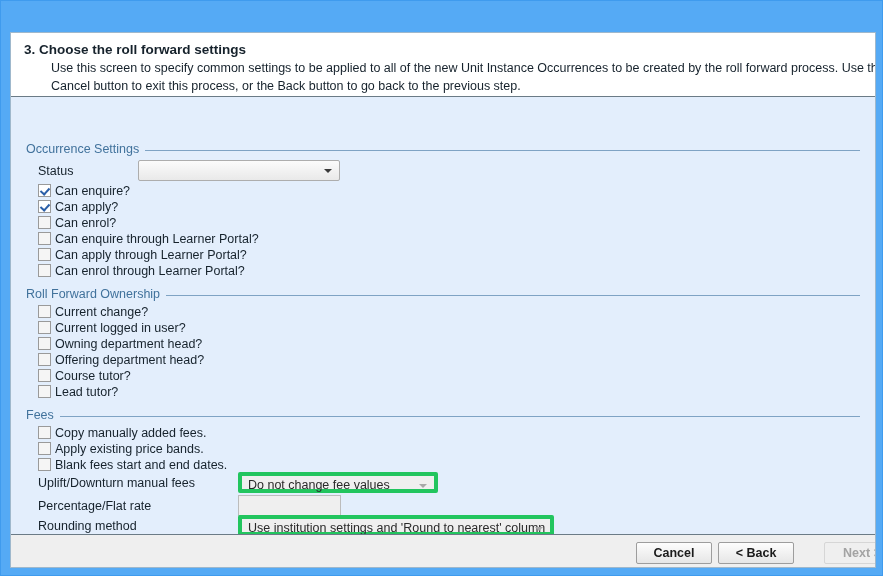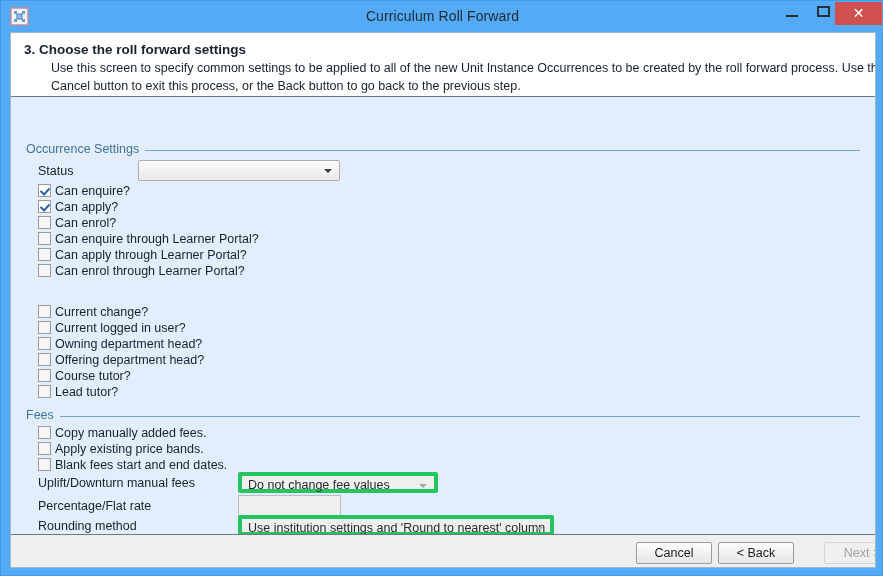--- a/index.html
+++ b/index.html
@@ -275,59 +275,36 @@
     box-sizing: border-box;
     background: linear-gradient(#fdfdfd, #e6e6e6);
     border: 1px solid #9d9d9d;
     border-radius: 2px;
     font-size: 12.5px;
     color: #1b1b1b;
     text-align: center;
     line-height: 20px;
     font-family: "Liberation Sans", sans-serif;
     cursor: default;
+    font-weight: bold;
   }
   .btn.disabled {
     background: #efefef;
     border: 1px solid #d6d6d6;
     color: #a3a3a3;
   }
   .btn-cancel { left: 625px; width: 76px; }
   .btn-back   { left: 707px; width: 76px; }
   .btn-next   { left: 789px; width: 76px; margin-left: 24px; }
 </style>
 </head>
 <body>
 
 <div class="window">
 
-  <div class="titlebar">
-    <div class="app-icon">
-      <svg width="17" height="17" viewBox="0 0 17 17">
-        <rect x="0.5" y="0.5" width="16" height="16" fill="#eef5fd" stroke="#c9a7bd"></rect>
-        <rect x="3" y="3" width="3" height="3" fill="#6b9fd4"></rect>
-        <rect x="11" y="3" width="3" height="3" fill="#6b9fd4"></rect>
-        <rect x="3" y="11" width="3" height="3" fill="#6b9fd4"></rect>
-        <rect x="11" y="11" width="3" height="3" fill="#6b9fd4"></rect>
-        <rect x="6" y="6" width="5" height="5" fill="#8fc0e8" stroke="#4b7fb5"></rect>
-      </svg>
-    </div>
-
-    <div class="title-text">Curriculum Roll Forward</div>
-
-    <div class="win-btn win-min">
-      <div class="glyph-min"></div>
-    </div>
-    <div class="win-btn win-max">
-      <div class="glyph-max"></div>
-    </div>
-    <div class="win-btn win-close">
-      <div class="glyph-close">✕</div>
-    </div>
-  </div>
 
   <div class="client">
 
     <div class="header">
       <div class="header-title">3. Choose the roll forward settings</div>
       <div class="header-line1">Use this screen to specify common settings to be applied to all of the new Unit Instance Occurrences to be created by the roll forward process.  Use the</div>
       <div class="header-line2">Cancel button to exit this process, or the Back button to go back to the previous step.</div>
     </div>
 
     <div class="body-area">
@@ -361,20 +338,24 @@
       </div>
       <div class="cb-row" style="top:149px;">
         <div class="cb"></div>
         <div class="cb-label">Can apply through Learner Portal?</div>
       </div>
       <div class="cb-row" style="top:165px;">
         <div class="cb"></div>
         <div class="cb-label">Can enrol through Learner Portal?</div>
       </div>
 
+      <div class="grp" style="top:189px;">
+        <div class="grp-rule"></div>
+        <div class="grp-label">Roll Forward Ownership</div>
+      </div>
 
       <div class="cb-row" style="top:206px;">
         <div class="cb"></div>
         <div class="cb-label">Current change?</div>
       </div>
       <div class="cb-row" style="top:222px;">
         <div class="cb"></div>
         <div class="cb-label">Current logged in user?</div>
       </div>
       <div class="cb-row" style="top:238px;">

